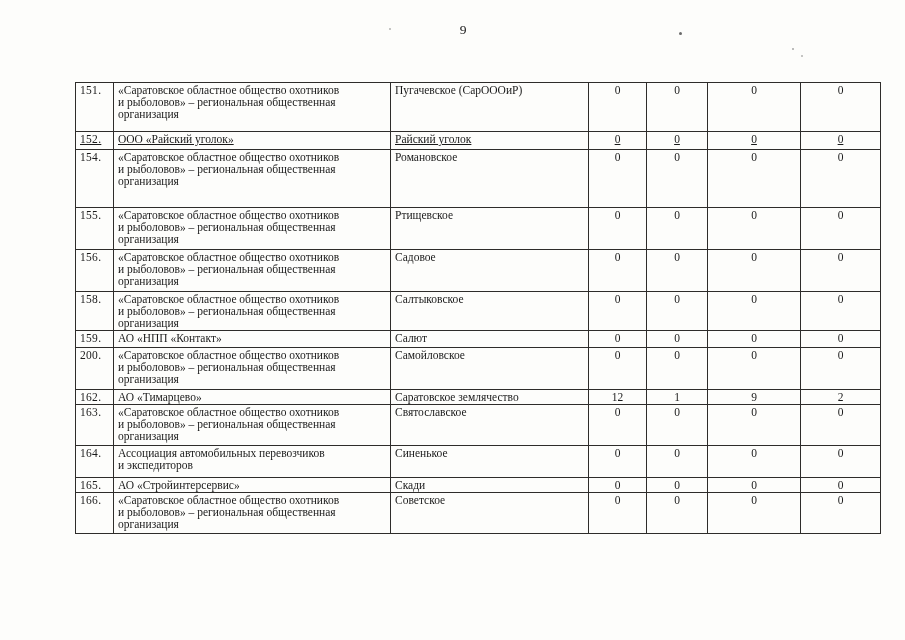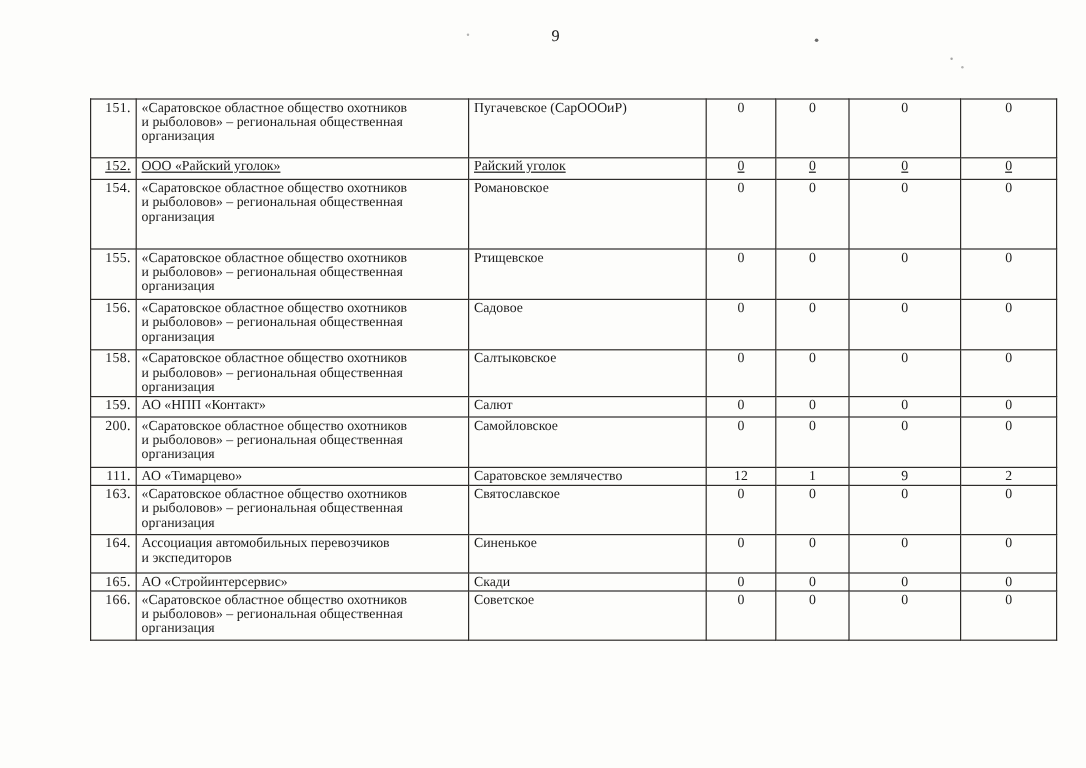--- a/index.html
+++ b/index.html
@@ -39,21 +39,21 @@
     line-height: 12px;
     color: #1a1a1a;
   }
   table.doc-table td {
     border: 1px solid #2e2c2a;
     vertical-align: top;
     padding: 1px 4px 1px 4px;
     overflow: hidden;
   }
   td.cell-num {
-    text-align: right;
+    text-align: left;
     padding: 1px 1px;
     letter-spacing: 0.3px;
   }
   td.cell-org {
     white-space: pre-line;
   }
   td.cell-ground {
     white-space: pre-line;
   }
   td.cell-val {
@@ -161,21 +161,21 @@
           <td class="cell-org">«Саратовское областное общество охотников
 и рыболовов» – региональная общественная
 организация</td>
           <td class="cell-ground">Самойловское</td>
           <td class="cell-val">0</td>
           <td class="cell-val">0</td>
           <td class="cell-val">0</td>
           <td class="cell-val">0</td>
         </tr>
         <tr style="height: 12px;">
-          <td class="cell-num">111.</td>
+          <td class="cell-num">162.</td>
           <td class="cell-org">АО «Тимарцево»</td>
           <td class="cell-ground">Саратовское землячество</td>
           <td class="cell-val">12</td>
           <td class="cell-val">1</td>
           <td class="cell-val">9</td>
           <td class="cell-val">2</td>
         </tr>
         <tr style="height: 41px;">
           <td class="cell-num">163.</td>
           <td class="cell-org">«Саратовское областное общество охотников

